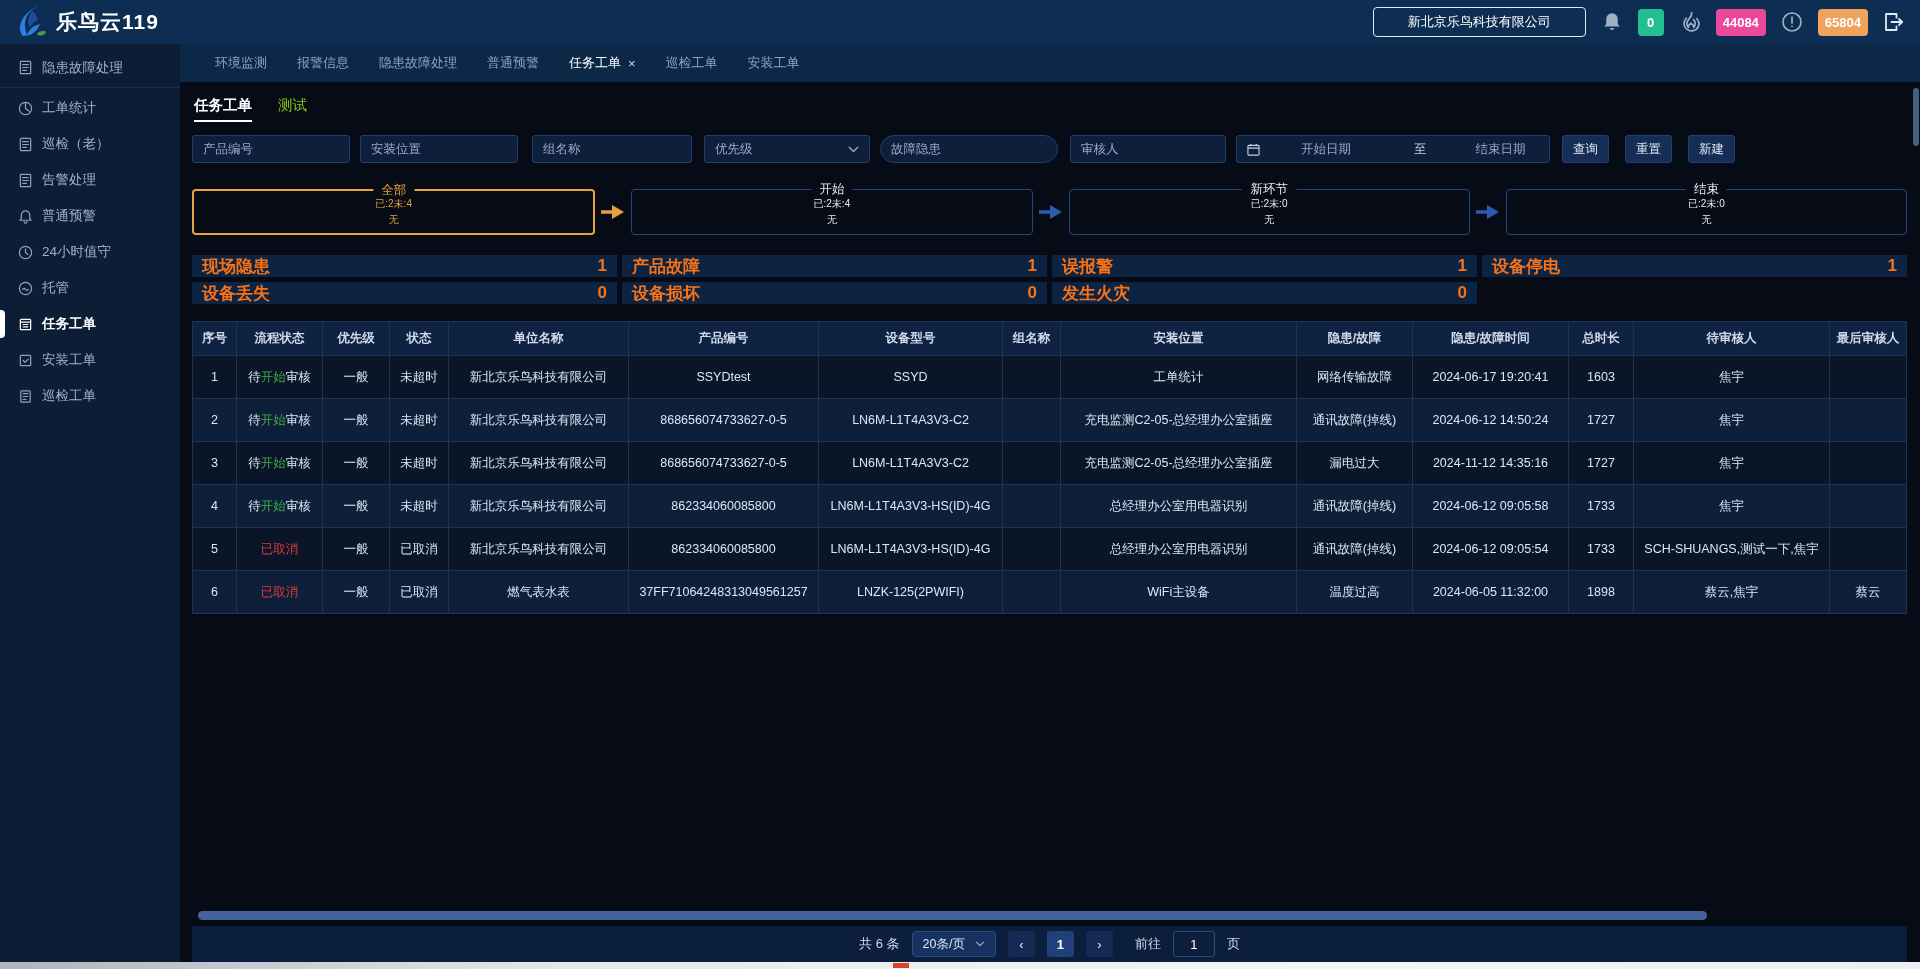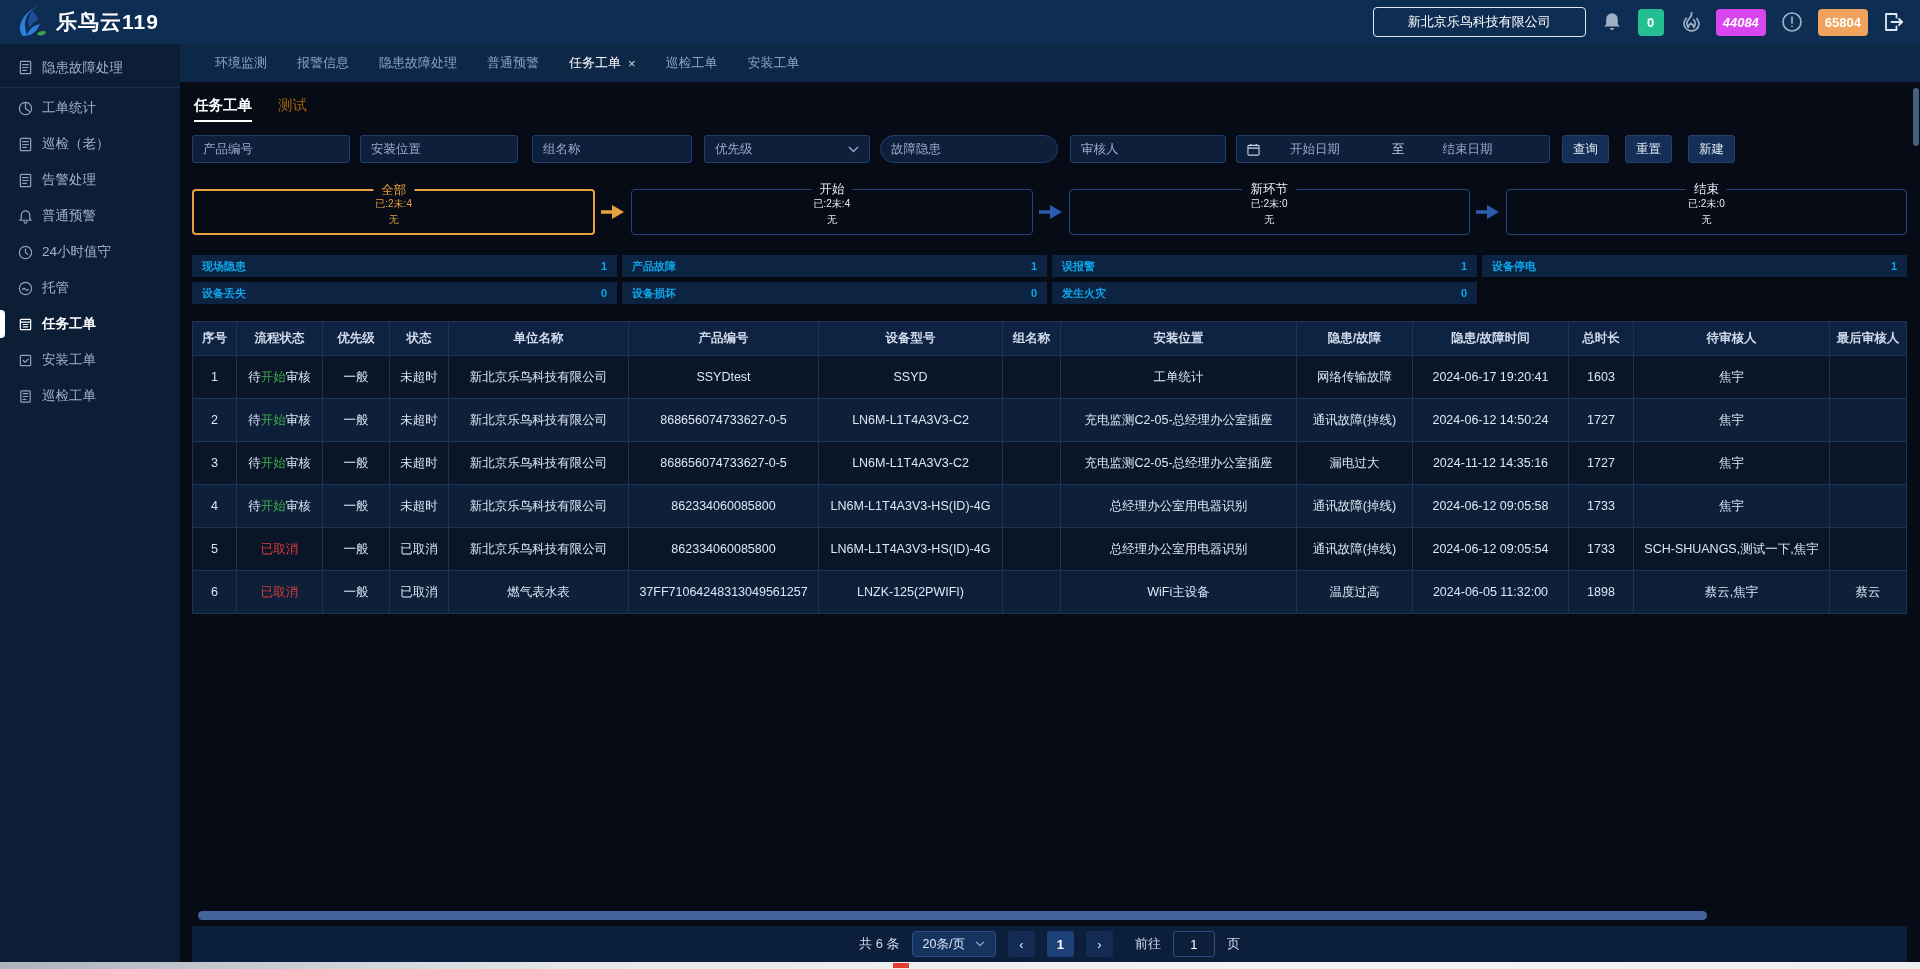--- a/index.html
+++ b/index.html
@@ -17,21 +17,21 @@
   .topnav-item.active { color:#fff; font-weight:bold; }
   .topnav-item.active::after { content:""; position:absolute; left:50%; transform:translateX(-50%);
     bottom:3px; width:26px; height:4px; background:#fff; border-radius:2px; }
   .topbar-right { margin-left:auto; display:flex; align-items:center; gap:14px; }
   .company-btn { border:1px solid #dfe7f2; border-radius:4px; color:#fff; font-size:13px;
     padding:5px 34px; background:transparent; cursor:pointer; white-space:nowrap; }
   .tb-icon { width:24px; height:24px; color:#9fb0c5; display:flex; align-items:center; justify-content:center; cursor:pointer; }
   .badge { min-width:26px; height:27px; border-radius:4px; color:#fff; font-size:13px; font-weight:bold;
     display:flex; align-items:center; justify-content:center; padding:0 7px; cursor:pointer; }
   .badge-green { background:#23bf92; }
-  .badge-red { background:#d946ef;font-style:italic; }
+  .badge-red { background:#ec4899; }
   .badge-orange { background:#f0a35c; }
 
   
   .body-row { flex:1; display:flex; min-height:0; }
   .sidebar { width:180px; background:#0c1d36; flex:none; padding-top:4px; position:relative; }
   .side-item { position:relative; height:36px; display:flex; align-items:center; gap:9px;
     padding-left:18px; color:#9fb2cc; font-size:13.5px; cursor:pointer; white-space:nowrap; }
   .side-item .s-icon { width:15px; height:15px; color:#8fa3bd; flex:none; }
   .side-item.first { border-bottom:1px solid #16304f; height:40px; margin-bottom:2px; }
   .side-item.active { color:#fff; font-weight:bold; }
@@ -44,33 +44,33 @@
   
   .tabbar { height:38px; background:#0d2746; display:flex; align-items:center; padding-left:22px; gap:4px; flex:none; }
   .page-tab { color:#8ba3c7; font-size:13px; padding:0 13px; cursor:pointer; display:flex; align-items:center; gap:7px; white-space:nowrap; }
   .page-tab.active { color:#fff; }
   .page-tab .close-x { font-size:13px; color:#cfd9ea; }
 
   
   .content { flex:1; background:#060b16; display:flex; flex-direction:column; padding:14px 13px 0 12px; min-height:0; }
 
   .content-tabs { display:flex; gap:26px; margin-bottom:13px; padding-left:2px; }
-  .ctab { font-size:14.5px; color:#a16207; padding-bottom:7px; cursor:pointer; position:relative; }
+  .ctab { font-size:14.5px; color:#84cc16; padding-bottom:7px; cursor:pointer; position:relative; }
   .ctab.active { color:#fff; font-weight:bold; }
   .ctab.active::after { content:""; position:absolute; left:0; right:0; bottom:0; height:2px; background:#fff; }
 
   
   .filter-row { display:flex; align-items:center; gap:10px; margin-bottom:16px; }
   .f-input { height:28px; background:#0d1f3a; border:1px solid #1f3e6e; border-radius:3px;
     color:#c3d2e8; font-size:12.5px; padding:0 10px; display:flex; align-items:center; }
   .f-input input { background:transparent; border:none; outline:none; color:#c3d2e8; font-size:12.5px;
     width:100%; font-family:inherit; }
   .f-input input::placeholder { color:#97abc9; opacity:1; }
   .f-select { justify-content:space-between; cursor:pointer; color:#97abc9; }
-  .f-date { gap:12px; cursor:pointer; color:#97abc9; justify-content:flex-start; }
+  .f-date { gap:23px; cursor:pointer; color:#97abc9; justify-content:flex-start; }
   .f-date .sep { color:#c3d2e8; margin:0 26px 0 40px; }
   .f-btn { height:28px; min-width:44px; background:#152e56; border:1px solid #20406f; border-radius:3px;
     color:#dfe8f5; font-size:12.5px; padding:0 10px; cursor:pointer; font-family:inherit; }
   .f-btn.gap { margin-left:6px; }
 
   
   .flow-row { display:flex; align-items:center; gap:6px; margin:10px 0 20px 0; }
   .flow-box { flex:1; position:relative; height:46px; border:1px solid #23477d; border-radius:4px;
     display:flex; flex-direction:column; align-items:center; justify-content:center; gap:3px; cursor:pointer; }
   .flow-box.active { border:2px solid #e6a23c; }
@@ -80,21 +80,21 @@
   .flow-line { font-size:10px; color:#e6eef9; line-height:1.25; }
   .flow-box.active .flow-line { color:#e6a23c; }
   .flow-arrow { flex:none; display:flex; align-items:center; }
 
   
   .stats { display:flex; flex-direction:column; gap:5px; margin-bottom:17px; }
   .stats-row { display:flex; gap:5px; }
   .stat-cell { flex:1; height:22px; background:#0c2342; display:flex; align-items:center;
     justify-content:space-between; padding:0 10px; }
   .stat-cell.empty { background:transparent; }
-  .stat-label, .stat-value { color:#0ea5e9; font-size:11px; font-weight:bold; }
+  .stat-label, .stat-value { color:#f97316; font-size:17px; font-weight:bold; }
 
   
   table.grid { width:100%; border-collapse:collapse; table-layout:fixed; }
   .grid th { height:34px; background:#0e2342; color:#cfd9ea; font-size:12.5px; font-weight:bold;
     border:1px solid #1f3357; padding:0 4px; }
   .grid td { height:43px; color:#dce6f4; font-size:12.5px; text-align:center; border:1px solid #1f3357;
     padding:0 5px; overflow:hidden; white-space:nowrap; text-overflow:ellipsis; }
   .grid tr.odd td { background:#0a1528; }
   .grid tr.even td { background:#0e2039; }
   .txt-green { color:#3fae4a; }

